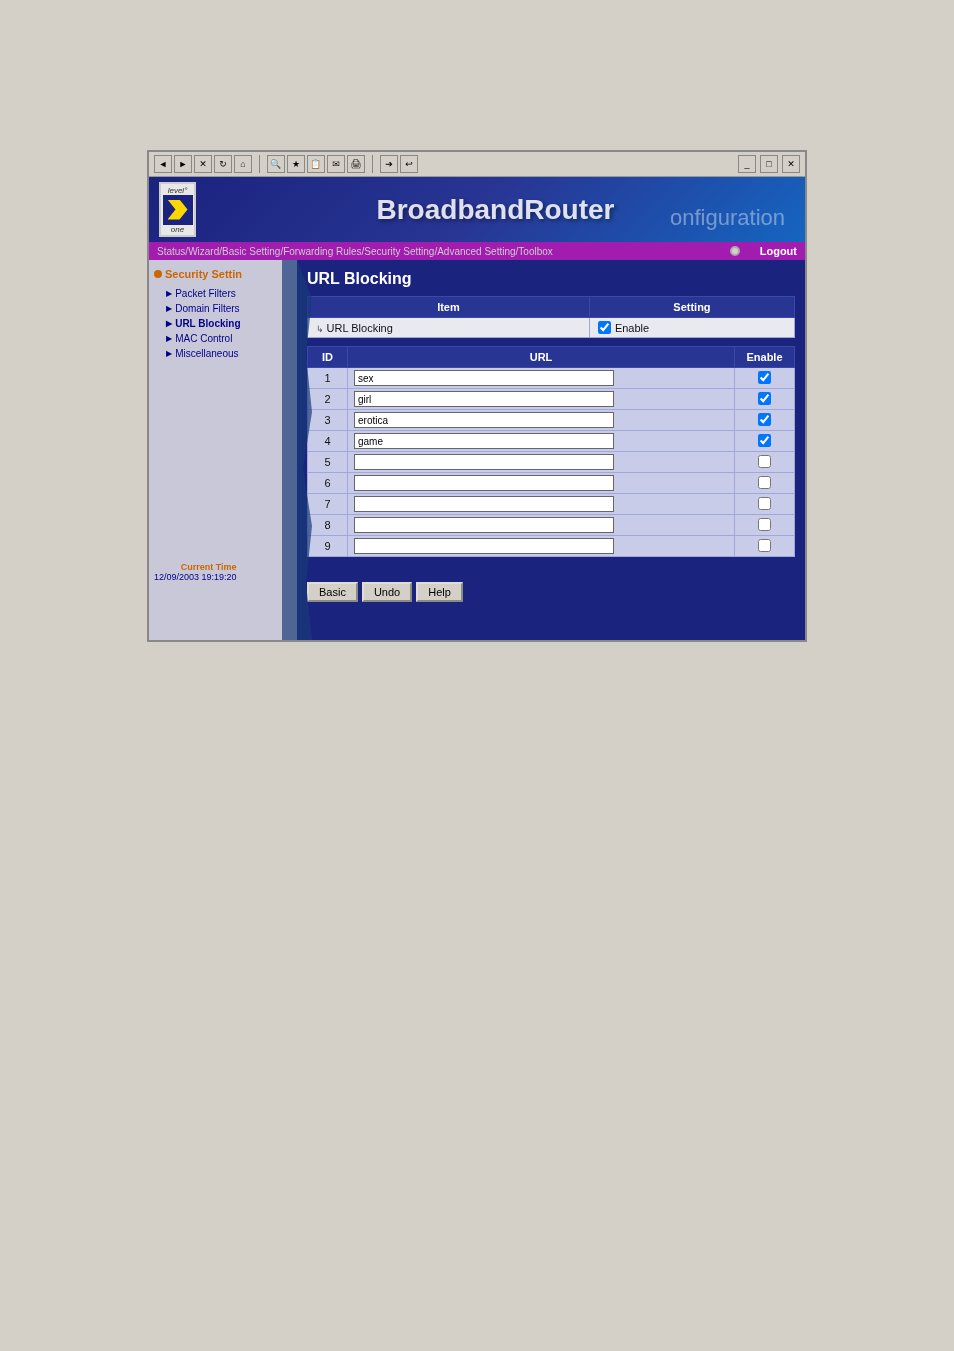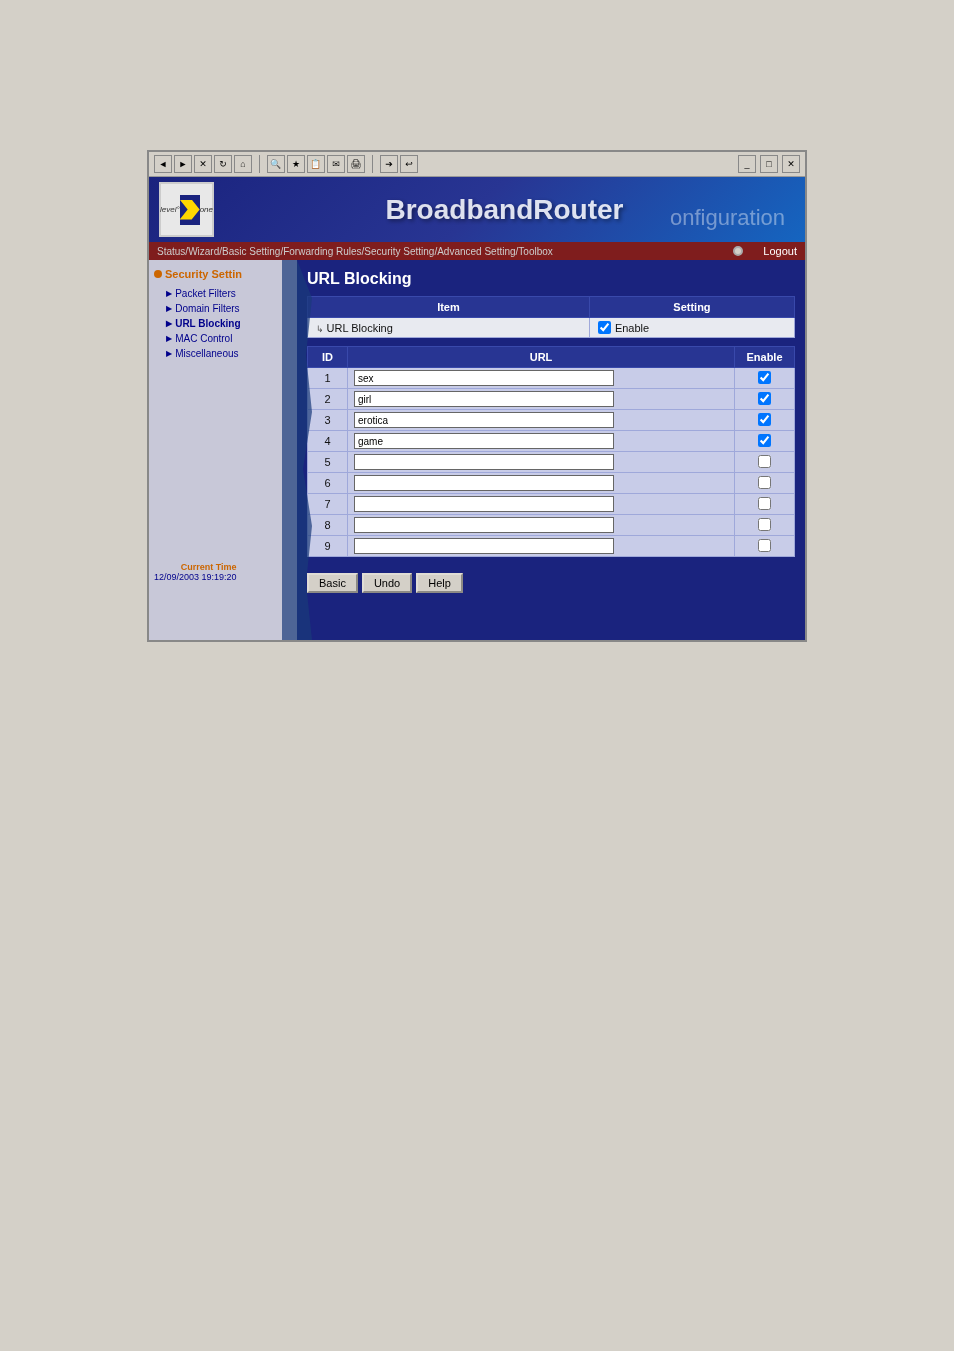--- a/index.html
+++ b/index.html
@@ -58,24 +58,24 @@
       display: flex;
       align-items: center;
       min-height: 65px;
       position: relative;
       overflow: hidden;
     }
 
     .router-logo {
       background: #e8e8e8;
       border: 2px solid #ccc;
-      width: 55px;
+      width: 37px;
       height: 55px;
       display: flex;
-      flex-direction: row;
+      flex-direction: column;
       align-items: center;
       justify-content: center;
       flex-shrink: 0;
     }
 
     .logo-level {
       font-size: 8px;
       color: #333;
       font-style: italic;
     }
@@ -119,21 +119,21 @@
     .router-subtitle {
       font-size: 22px;
       color: rgba(255,255,255,0.4);
       position: absolute;
       right: 10px;
       bottom: -5px;
     }
 
     
     .router-nav {
-      background: #7f1d1d;
+      background: #a21caf;
       padding: 3px 8px;
       display: flex;
       align-items: center;
       justify-content: space-between;
     }
 
     .router-nav-links {
       display: flex;
       gap: 0;
       font-size: 10px;
@@ -144,21 +144,21 @@
       color: #ccc;
       text-decoration: none;
     }
 
     .router-logout {
       display: flex;
       align-items: center;
       gap: 20px;
       color: #fff;
       font-size: 11px;
-      font-weight: normal;
+      font-weight: bold;
     }
 
     .logout-radio {
       width: 10px;
       height: 10px;
       border-radius: 50%;
       border: 2px solid #aaa;
       background: #d4d0c8;
     }
 
@@ -284,21 +284,21 @@
     .enable-label {
       display: flex;
       align-items: center;
       gap: 4px;
     }
 
     
     .url-table {
       width: 100%;
       border-collapse: collapse;
-      margin-bottom: 16px;
+      margin-bottom: 25px;
     }
 
     .url-table th {
       background: #283593;
       color: #fff;
       padding: 4px 8px;
       font-size: 11px;
       text-align: center;
       border: 1px solid #3949ab;
     }

